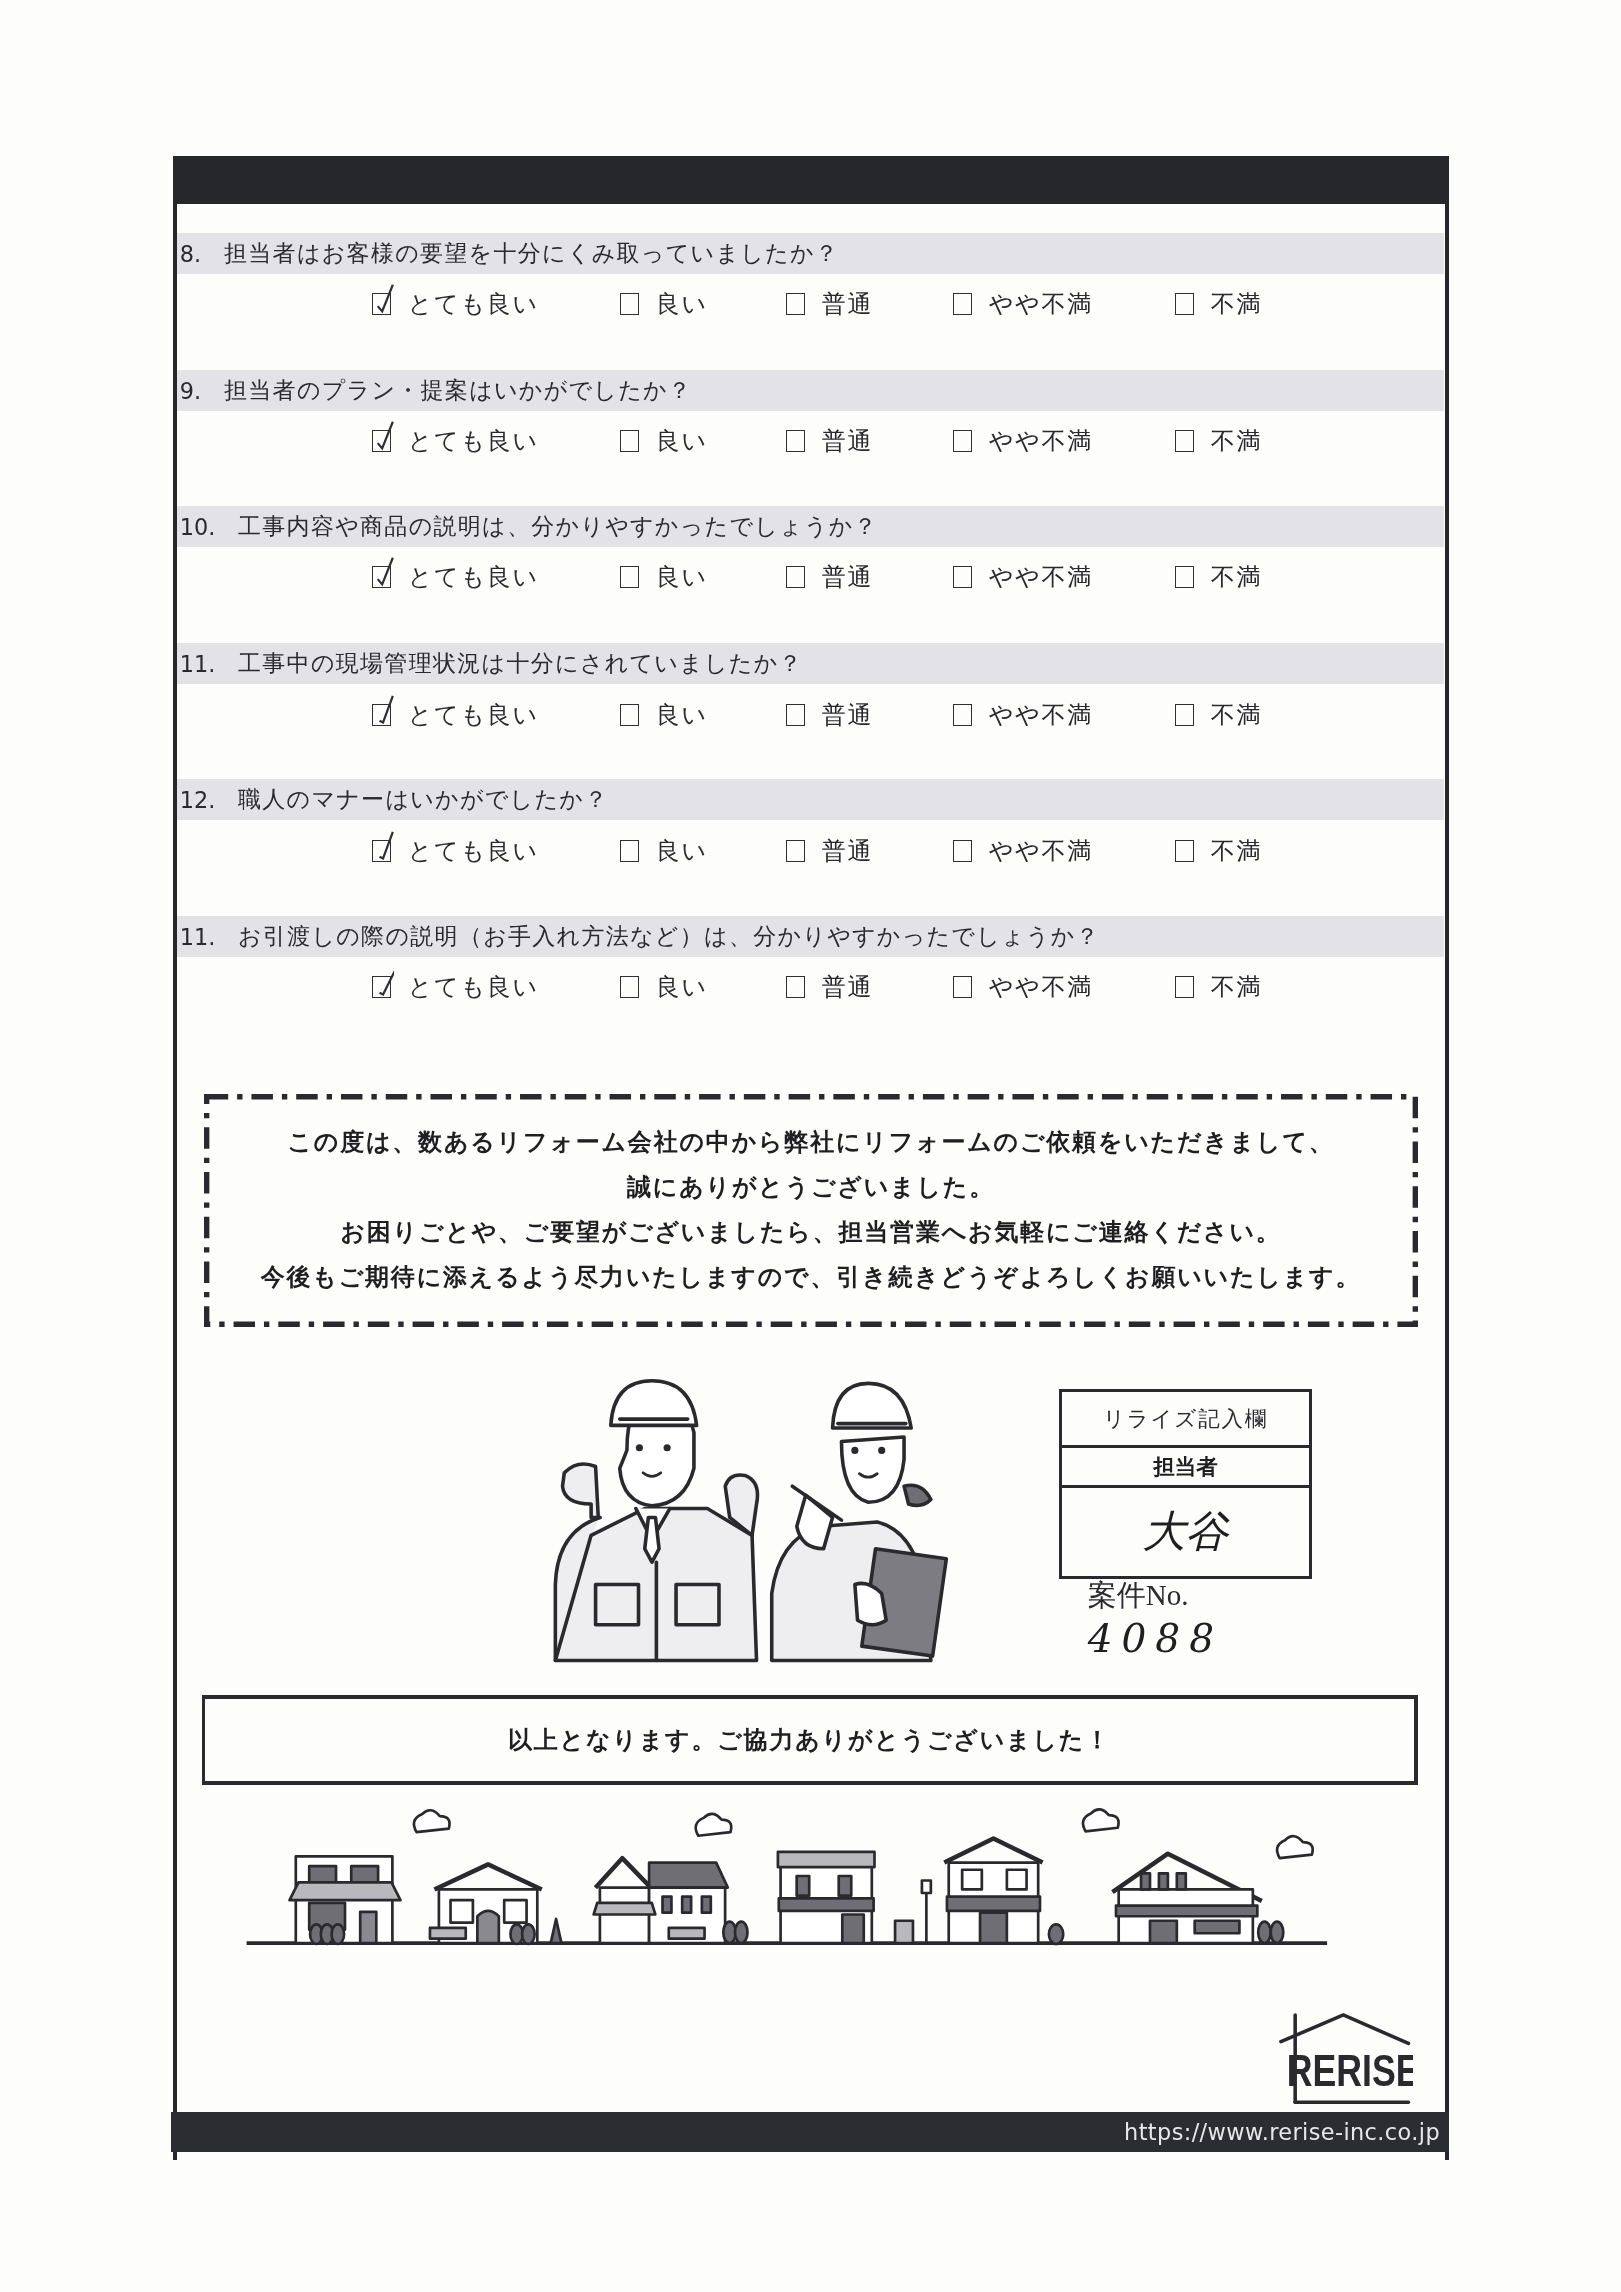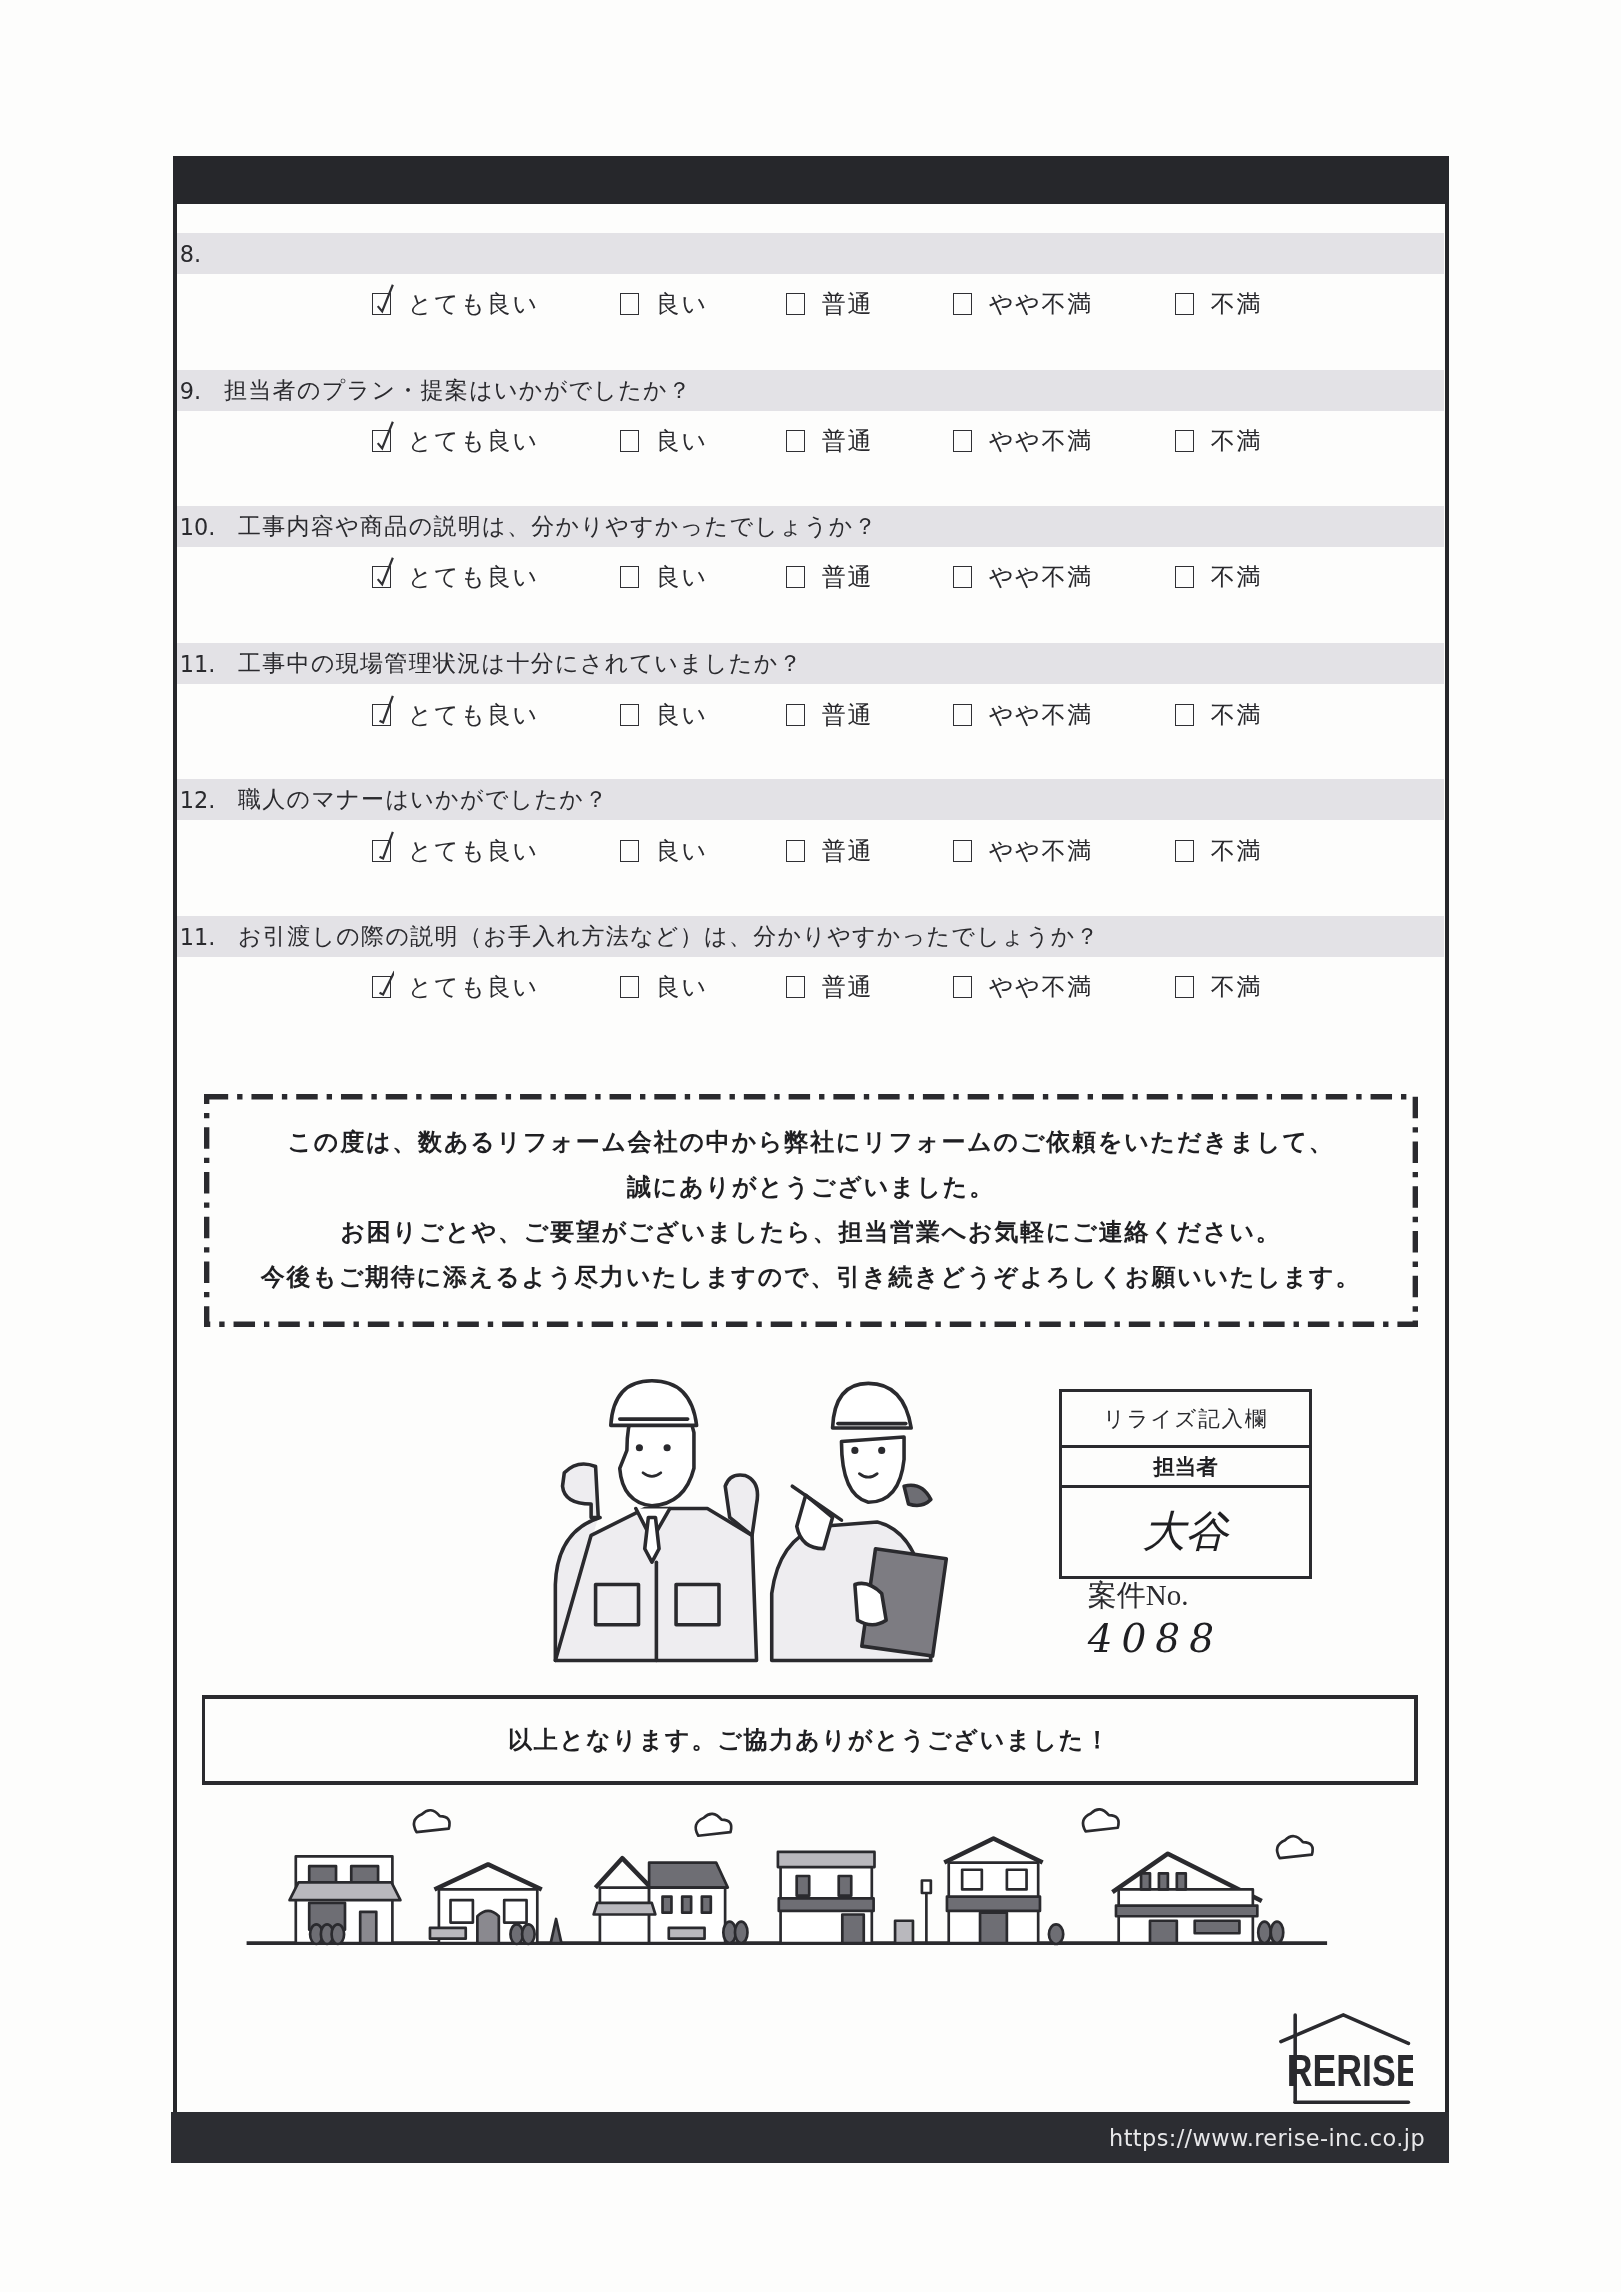--- a/index.html
+++ b/index.html
@@ -5,22 +5,22 @@
     * { box-sizing: border-box; margin: 0; padding: 0; }
     html, body { width: 1621px; height: 2293px; background: #fdfdfc; overflow: hidden; }
     body { position: relative; font-family: "DejaVu Sans", "Liberation Sans", sans-serif; color: #2a2a2e; }
 
     .frame {
       position: absolute; left: 173px; top: 156px; width: 1276px; height: 2004px;
       border-left: 4.5px solid #26272b; border-right: 4.5px solid #26272b;
     }
     .top-bar { position: absolute; left: 173px; top: 156px; width: 1276px; height: 48px; background: #26272b; }
     .bottom-bar {
-      position: absolute; left: 171px; top: 2112px; width: 1278px; height: 51px; background: #2c2d32;
-      display: flex; align-items: center; justify-content: flex-end; padding-right: 24px;
+      position: absolute; left: 171px; top: 2112px; width: 1278px; height: 40px; background: #2c2d32;
+      display: flex; align-items: center; justify-content: flex-end; padding-right: 9px;
     }
     .url { color: #e8e8ea; font-family: "DejaVu Sans", sans-serif; font-size: 22.4px; letter-spacing: 0.4px; }
 
     .q-band {
       position: absolute; left: 177px; width: 1267px; height: 41px; background: #e3e2e6;
       display: flex; align-items: center;
     }
     .q-num { font-size: 22.4px; color: #2a2a2e; padding-left: 2.7px; width: 47px; }
     .q-num.wide { width: 61px; }
     .q-text { font-size: 23px; color: #2a2a2e; letter-spacing: 1.3px; }
@@ -70,20 +70,21 @@
     .logo { position: absolute; left: 1279px; top: 2006px; }
   </style>
 </head>
 <body>
 
 <div class="frame"></div>
 <div class="top-bar"></div>
 
 <div class="q-band" style="top:233px">
   <span class="q-num">8.</span>
+  <span class="q-text">担当者はお客様の要望を十分にくみ取っていましたか？</span>
 </div>
 <div class="opt-row" style="top:288px">
   <div class="opt" style="left:372px">
       <span class="box">
         <svg class="tick" viewBox="0 0 22 36">
           <path d="M3 26 L8 32 L20 2" stroke="#303034" stroke-width="2.5" fill="none"></path>
         </svg>
       </span>
       <span>とても良い</span>
     </div>

